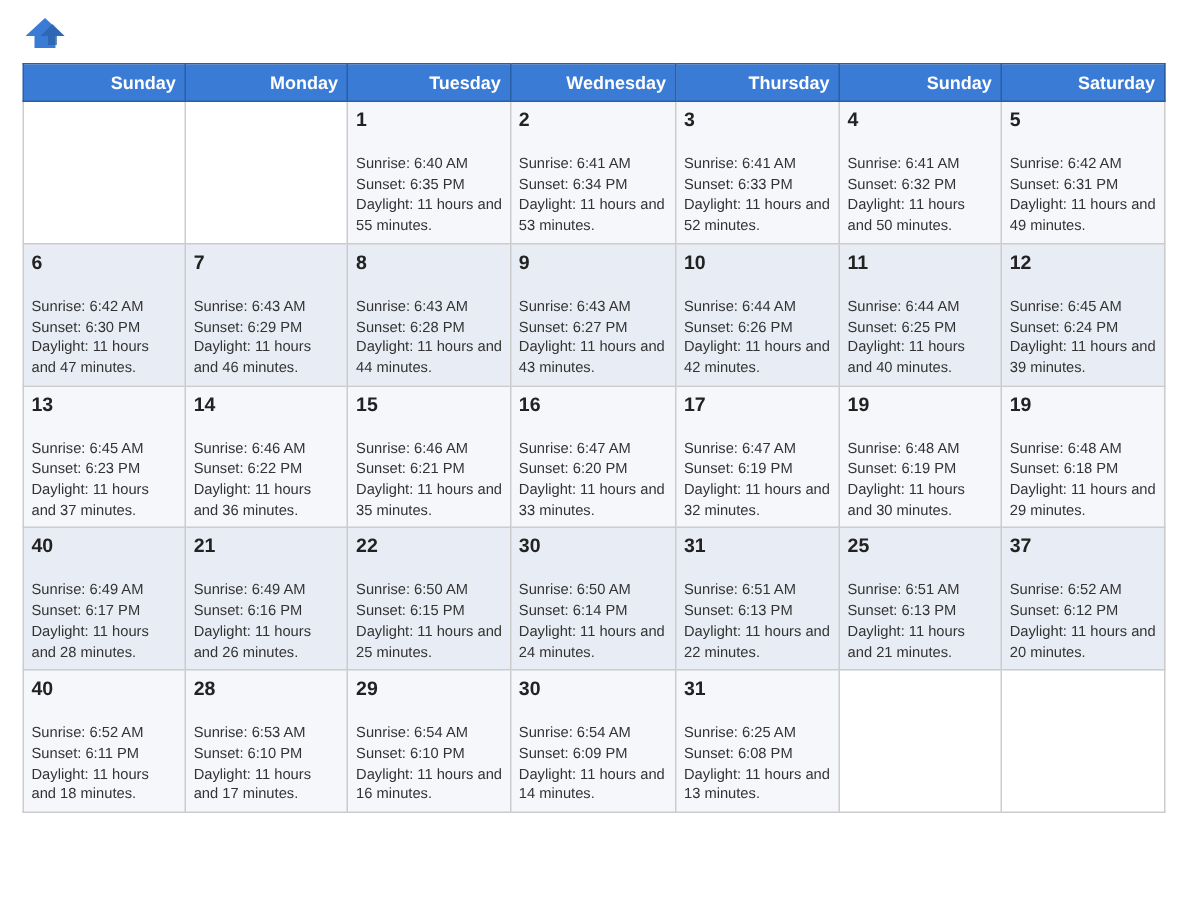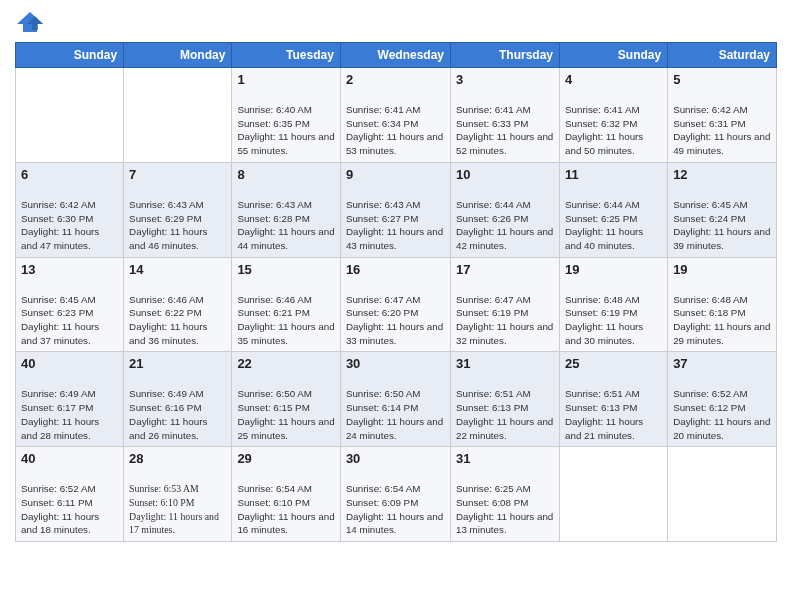--- a/index.html
+++ b/index.html
@@ -305,21 +305,21 @@
         </tr>
         <tr>
           <td>
             <span class="day-number">40</span>
             <div class="day-info" style="white-space: pre-line;">Sunrise: 6:52 AM
 Sunset: 6:11 PM
 Daylight: 11 hours and 18 minutes.</div>
           </td>
           <td>
             <span class="day-number">28</span>
-            <div class="day-info" style="white-space: pre-line; font-family: Liberation Serif, serif;">Sunrise: 6:53 AM
+            <div class="day-info" style="white-space: pre-line;">Sunrise: 6:53 AM
 Sunset: 6:10 PM
 Daylight: 11 hours and 17 minutes.</div>
           </td>
           <td>
             <span class="day-number">29</span>
             <div class="day-info" style="white-space: pre-line;">Sunrise: 6:54 AM
 Sunset: 6:10 PM
 Daylight: 11 hours and 16 minutes.</div>
           </td>
           <td>

